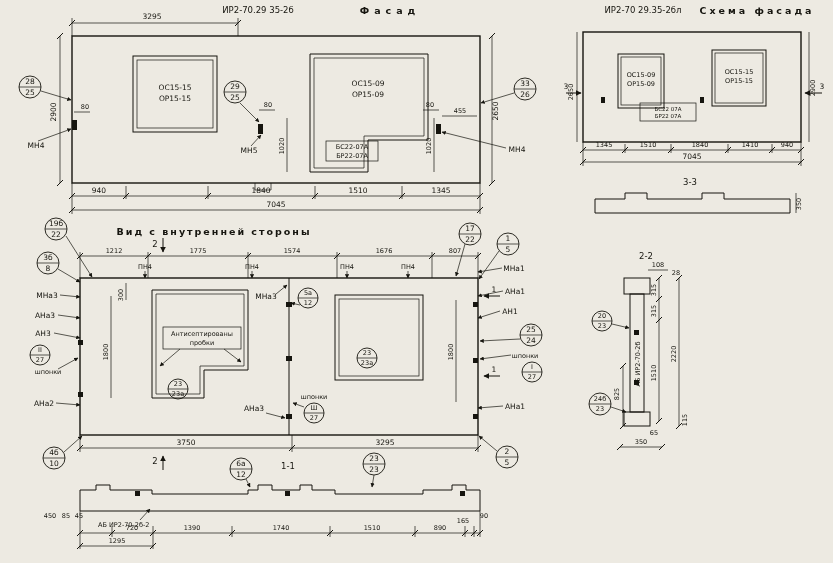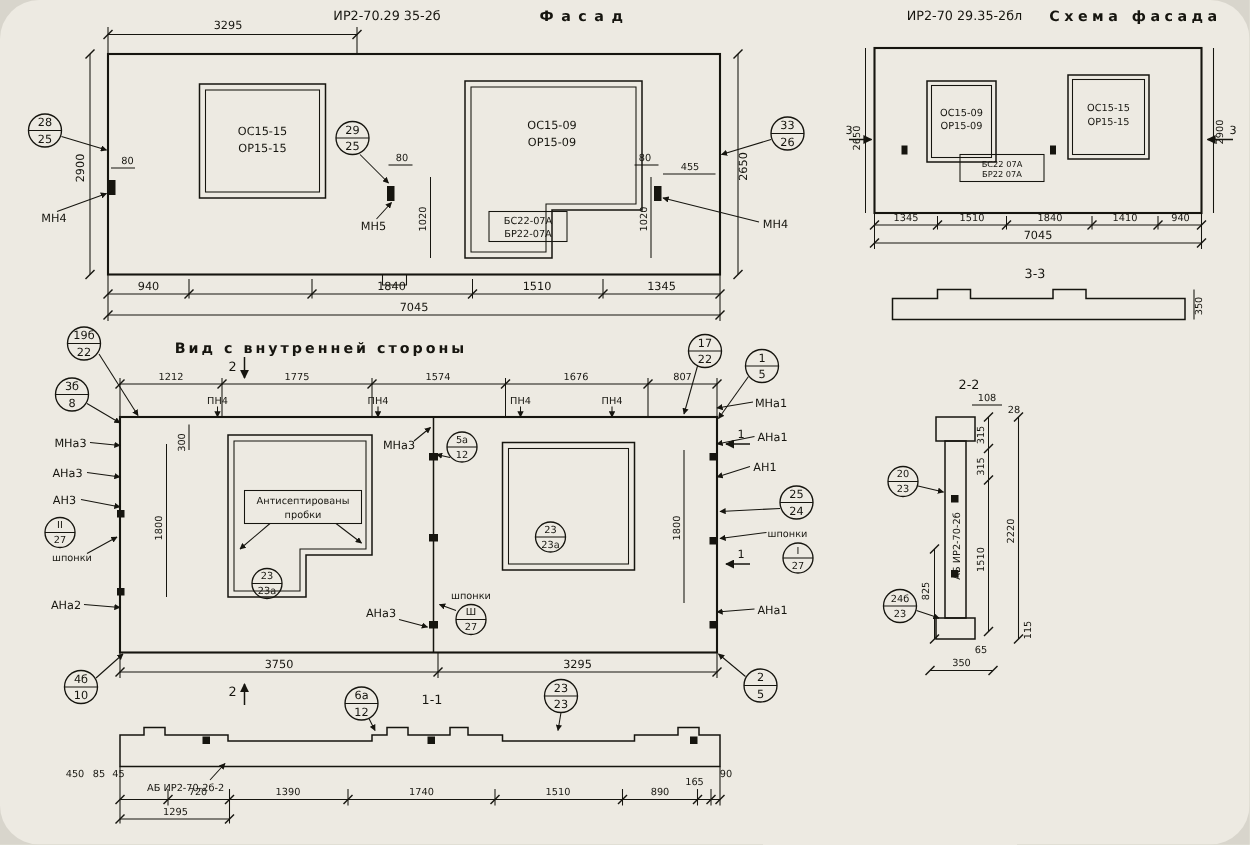--- a/index.html
+++ b/index.html
@@ -1,16 +1,16 @@
 <!DOCTYPE html>
 <html><head>
 <meta charset="utf-8">
 <style>
   html,body{margin:0;padding:0;background:#d8d5cc;}
-  .sheet{position:relative;width:833px;height:563px;background:#edeae2;font-family:"DejaVu Sans",sans-serif;overflow:hidden;border-radius:26px;}
+  .sheet{position:relative;width:833px;height:563px;background:#edeae2;font-family:"DejaVu Sans",sans-serif;overflow:hidden;}
   svg{display:block;}
   text{fill:#16150f;}
   .ln{stroke:#16150f;stroke-width:1.4;fill:none;}
   .md{stroke:#16150f;stroke-width:1;fill:none;}
   .thin{stroke:#16150f;stroke-width:0.7;fill:none;}
   .tick{stroke:#16150f;stroke-width:1;}
   .solid{fill:#16150f;stroke:none;}
   .callout circle{stroke:#16150f;stroke-width:0.9;fill:none;}
   .t5{font-size:5.5px}.t6{font-size:6.5px}.t7{font-size:7.5px}.t8{font-size:8.5px}
   .ttl{font-size:9.5px;font-weight:bold}

